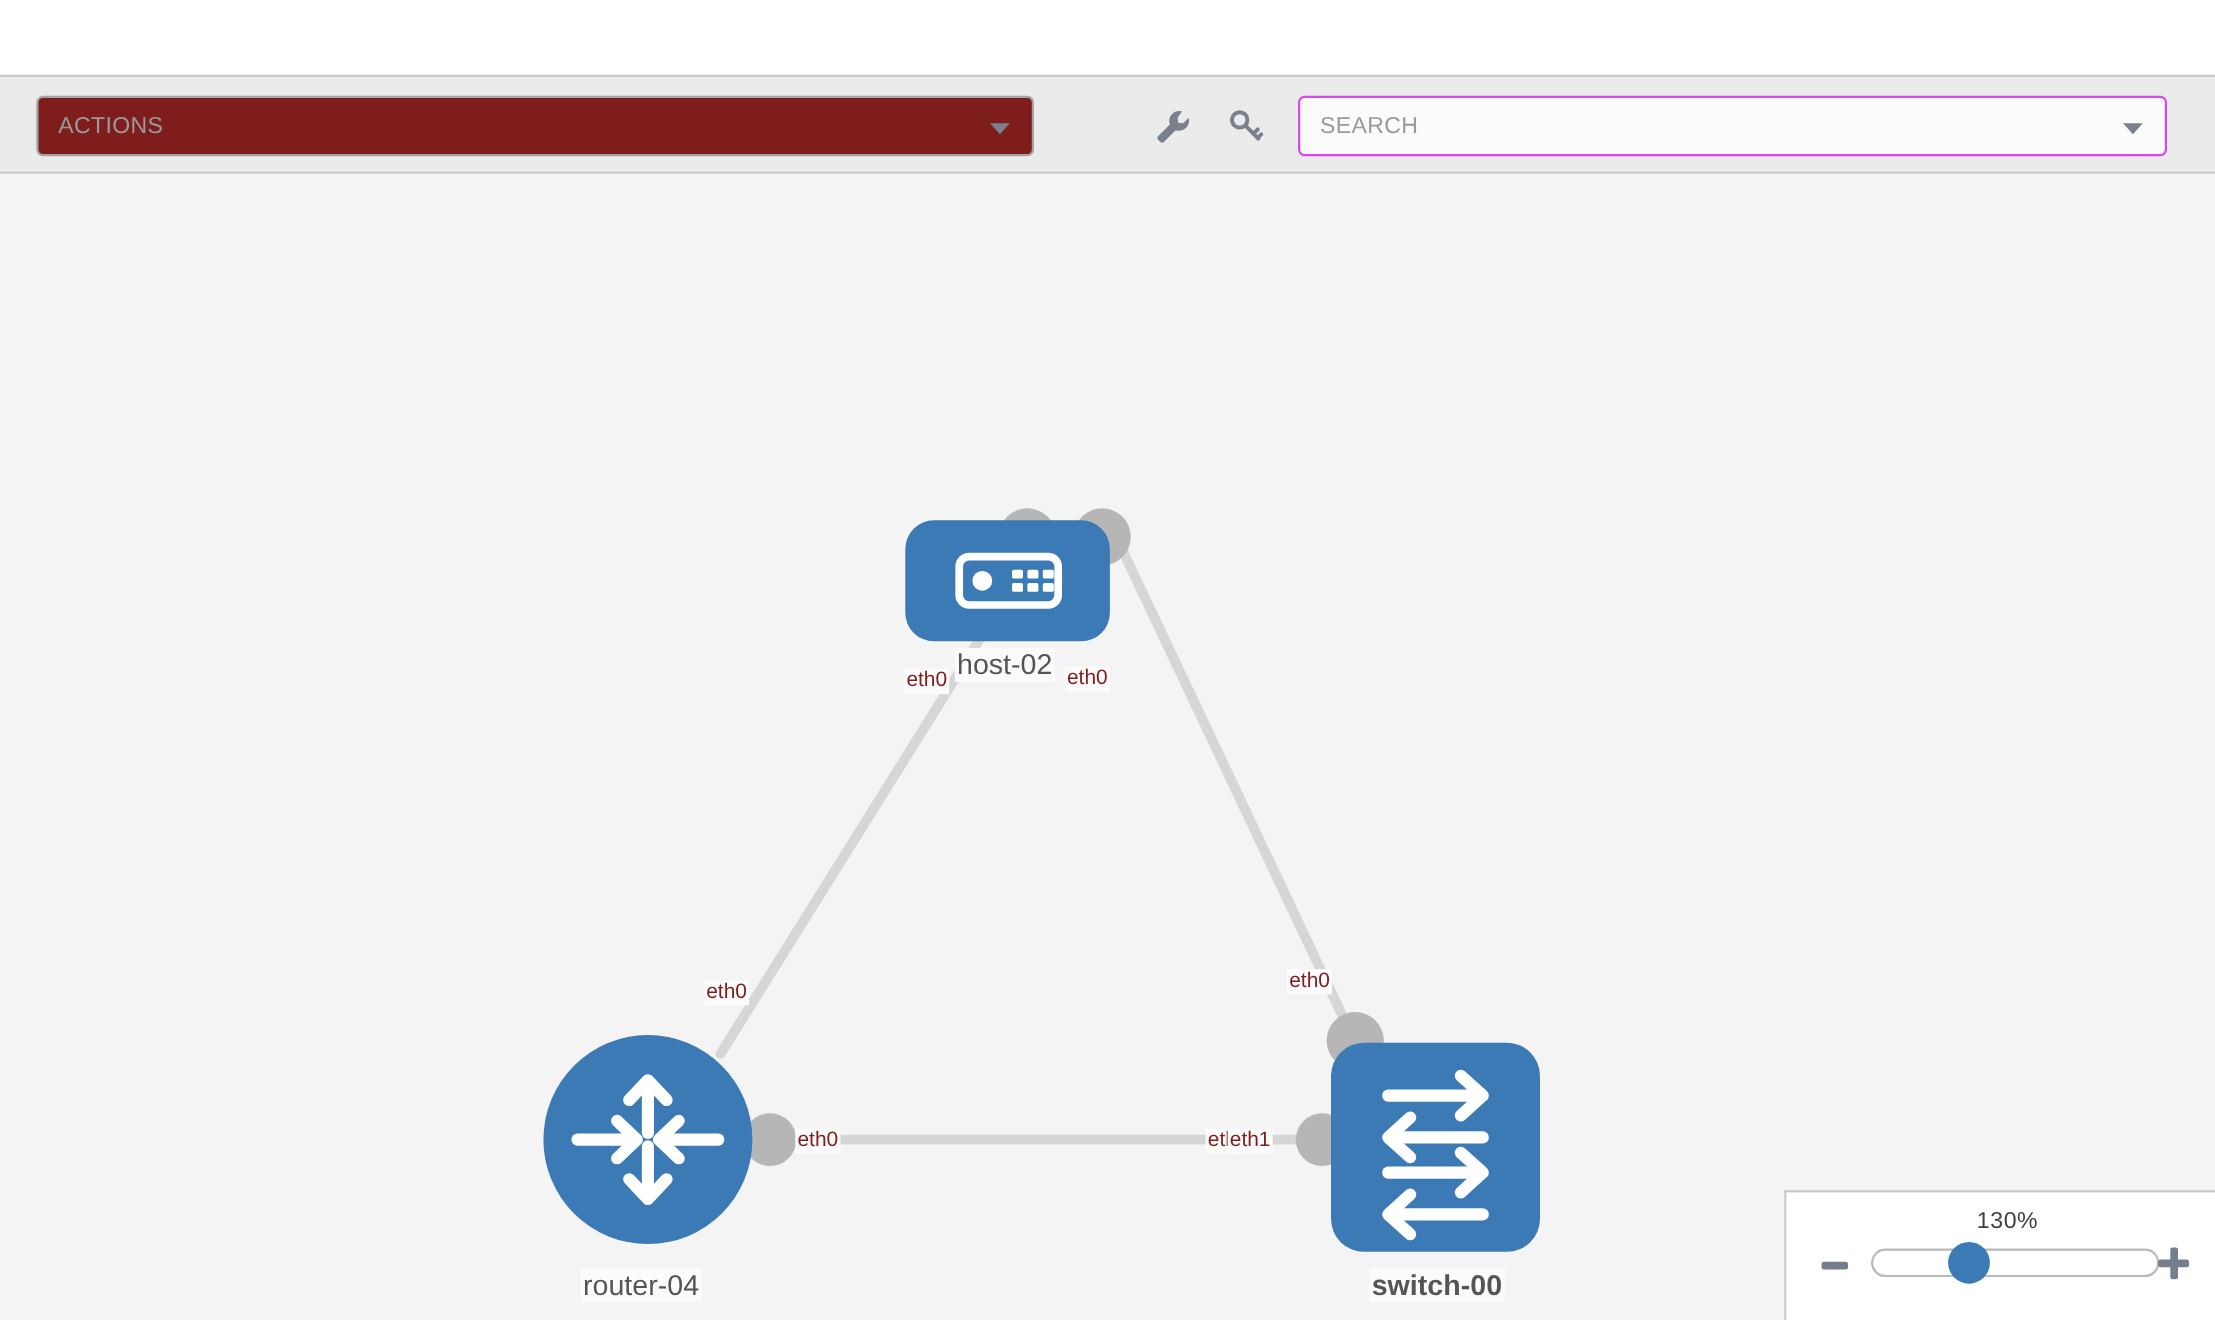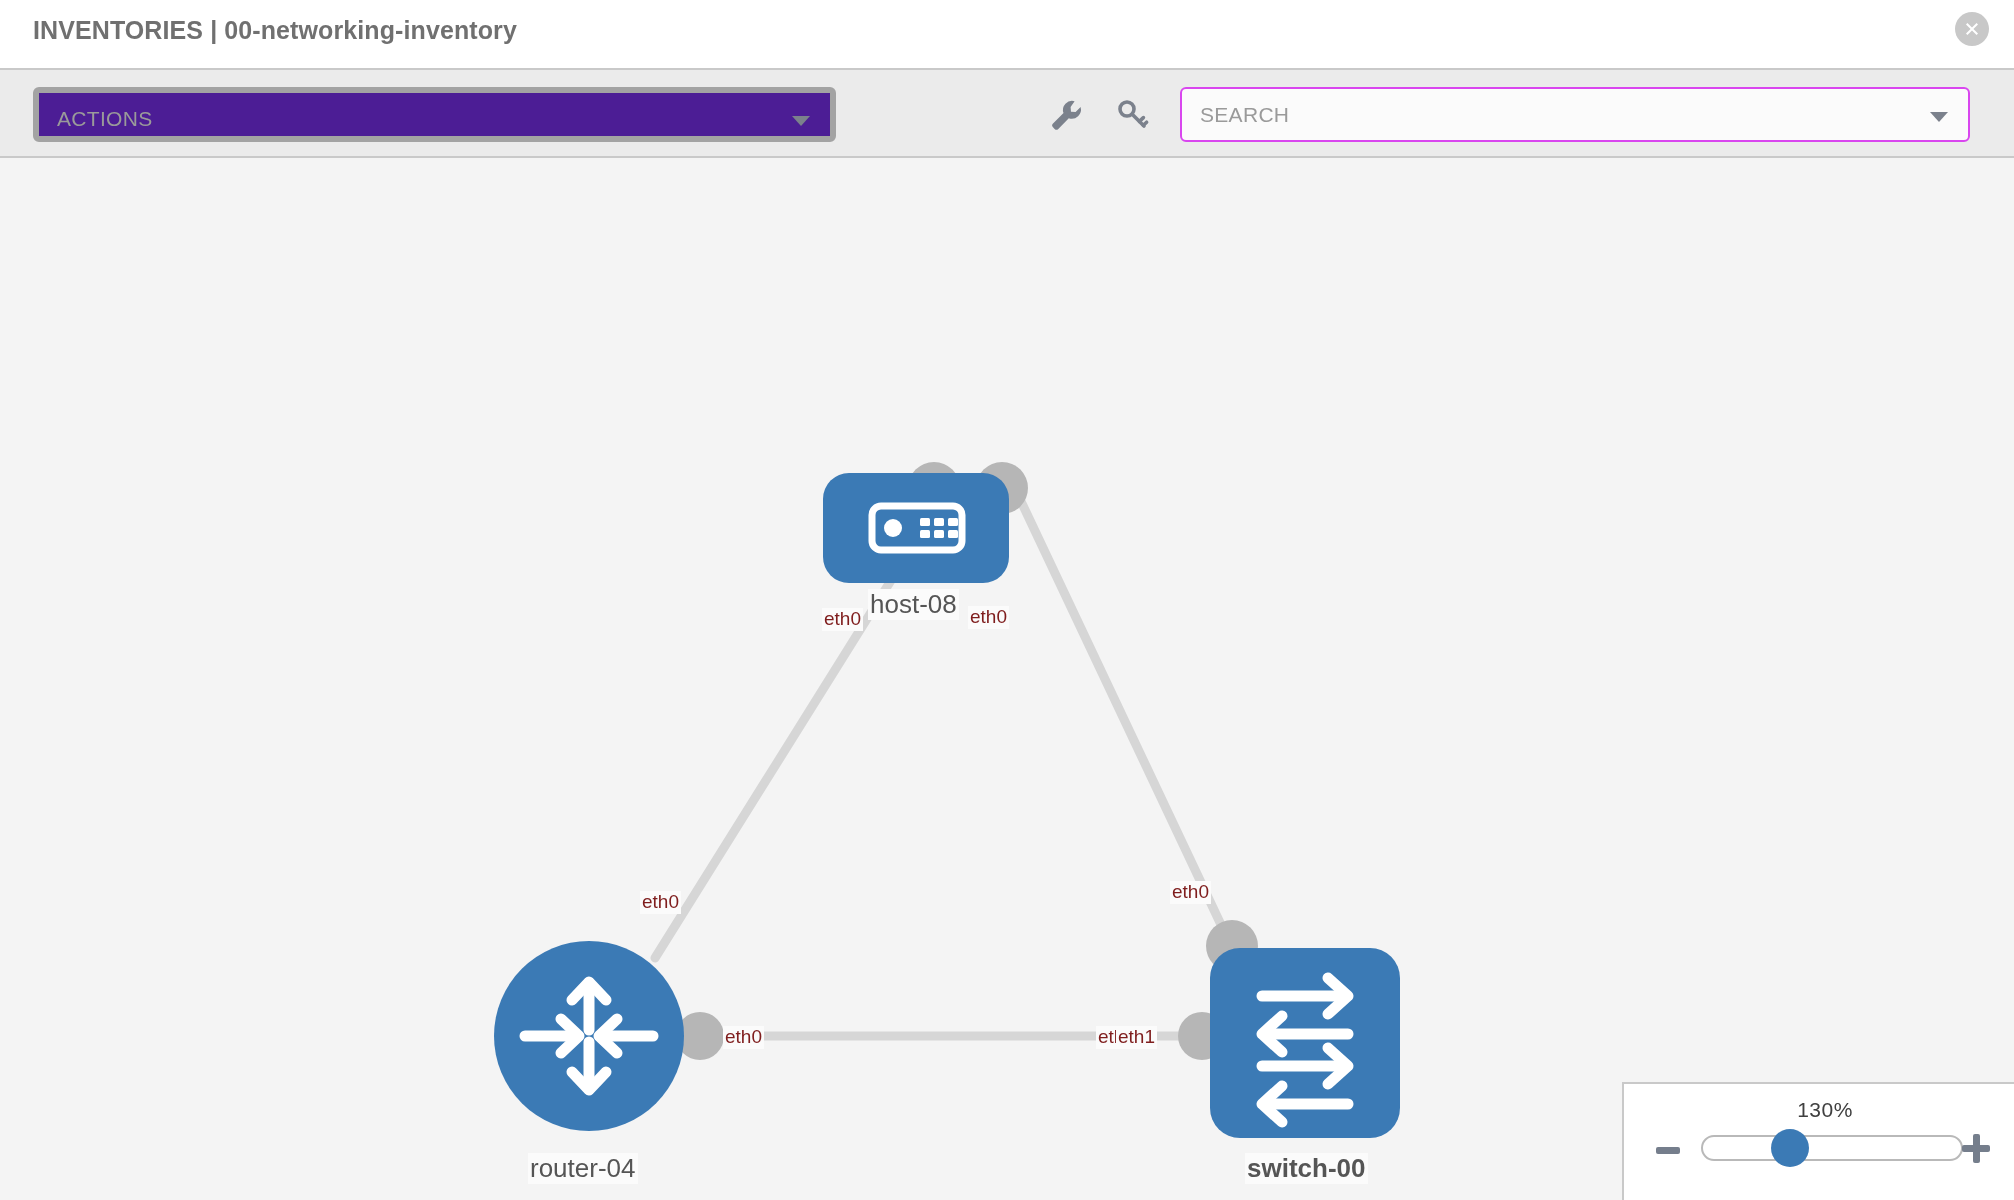--- a/index.html
+++ b/index.html
@@ -62,24 +62,24 @@
     width: 2014px;
     height: 90px;
     background: #ebebeb;
     border-top: 2px solid #c9c9c9;
     border-bottom: 2px solid #c9c9c9;
   }
   .actions-select {
     position: absolute;
     left: 33px;
     top: 17px;
-    width: 803px;
+    width: 907px;
     height: 55px;
-    background: #4c1d95;
-    border: 6px solid #a3a3a3;
+    background: #7f1d1d;
+    border: 2px solid #a3a3a3;
     border-radius: 6px;
     cursor: pointer;
   }
   .actions-label {
     position: absolute;
     left: 18px;
     top: 14px;
     font-size: 21px;
     color: #9a9a9a;
     letter-spacing: 0.3px;
@@ -246,28 +246,20 @@
     border-radius: 50%;
     background: #3b7ab5;
     cursor: grab;
   }
 </style>
 </head>
 <body>
 
 <div id="app">
 
-  <div class="header">
-    <div class="header-title">INVENTORIES | 00-networking-inventory</div>
-    <div class="close-btn">
-      <svg width="20" height="20" viewBox="0 0 20 20" aria-hidden="true">
-        <path d="M5.4 4.0 L10 8.6 L14.6 4.0 L16 5.4 L11.4 10 L16 14.6 L14.6 16 L10 11.4 L5.4 16 L4 14.6 L8.6 10 L4 5.4 Z" fill="#ffffff"></path>
-      </svg>
-    </div>
-  </div>
 
   <div class="toolbar">
 
     <div class="actions-select">
       <span class="actions-label">ACTIONS</span>
       <span class="caret"></span>
     </div>
 
     <div class="tool-icon wrench">
       <svg width="36" height="36" viewBox="0 0 36 36" aria-hidden="true">
@@ -356,21 +348,21 @@
 
           <path d="M1262 908 L1345 908"></path>
           <path d="M1328 890 L1348 908 L1328 926"></path>
 
           <path d="M1348 946 L1265 946"></path>
           <path d="M1282 928 L1262 946 L1282 964"></path>
         </g>
       </g>
     </svg>
 
-    <div class="node-label" style="left:868px; top:431px;">host-08</div>
+    <div class="node-label" style="left:868px; top:431px;">host-02</div>
     <div class="node-label" style="left:528px; top:995px;">router-04</div>
     <div class="node-label" style="left:1245px; top:995px;font-weight:bold;">switch-00</div>
 
     <div class="iface-label" style="left:822px; top:450px;">eth0</div>
     <div class="iface-label" style="left:968px; top:448px;">eth0</div>
 
     <div class="iface-label" style="left:640px; top:733px;">eth0</div>
     <div class="iface-label" style="left:1170px; top:723px;">eth0</div>
 
     <div class="iface-label" style="left:723px; top:868px;">eth0</div>

